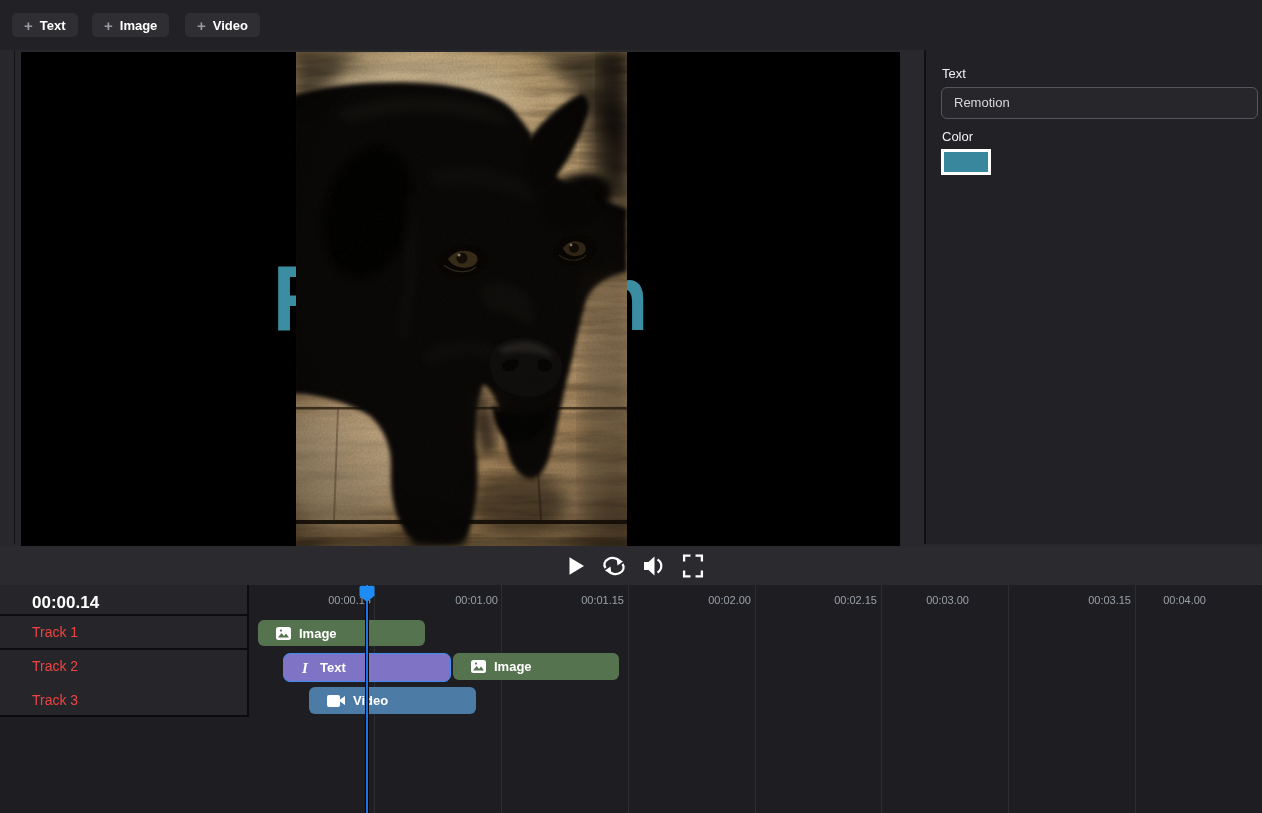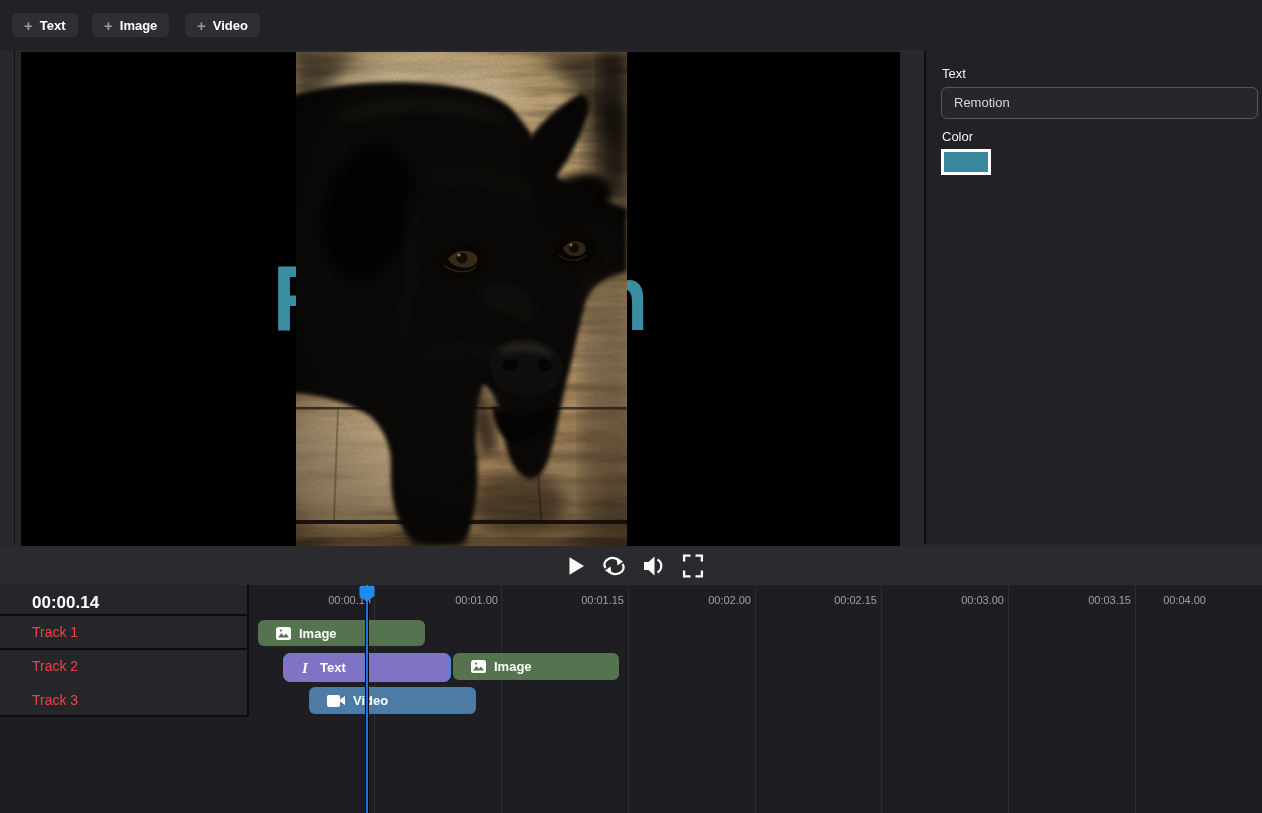--- a/index.html
+++ b/index.html
@@ -238,21 +238,21 @@
   <div class="gridline" style="left:628px"></div>
   <div class="gridline" style="left:755px"></div>
   <div class="gridline" style="left:881px"></div>
   <div class="gridline" style="left:1008px"></div>
   <div class="gridline" style="left:1135px"></div>
   <div class="rlabel" style="left:311px">00:00.15</div>
   <div class="rlabel" style="left:438px">00:01.00</div>
   <div class="rlabel" style="left:564px">00:01.15</div>
   <div class="rlabel" style="left:691px">00:02.00</div>
   <div class="rlabel" style="left:817px">00:02.15</div>
-  <div class="rlabel" style="left:944px">00:03.00</div>
+  <div class="rlabel" style="left:909px">00:03.00</div>
   <div class="rlabel" style="left:1071px">00:03.15</div>
   <div class="rlabel" style="left:1146px">00:04.00</div>
 
   <div id="leftcol">
     <div class="lcell" style="top:0;height:31px;">
         <div class="txt" id="tc" style="top:8px;text-align:right;">00:00.14</div>
       </div>
     <div class="lcell" style="top:31px;height:34px;">
         <div class="txt" style="top:8px;">Track 1</div>
       </div>

